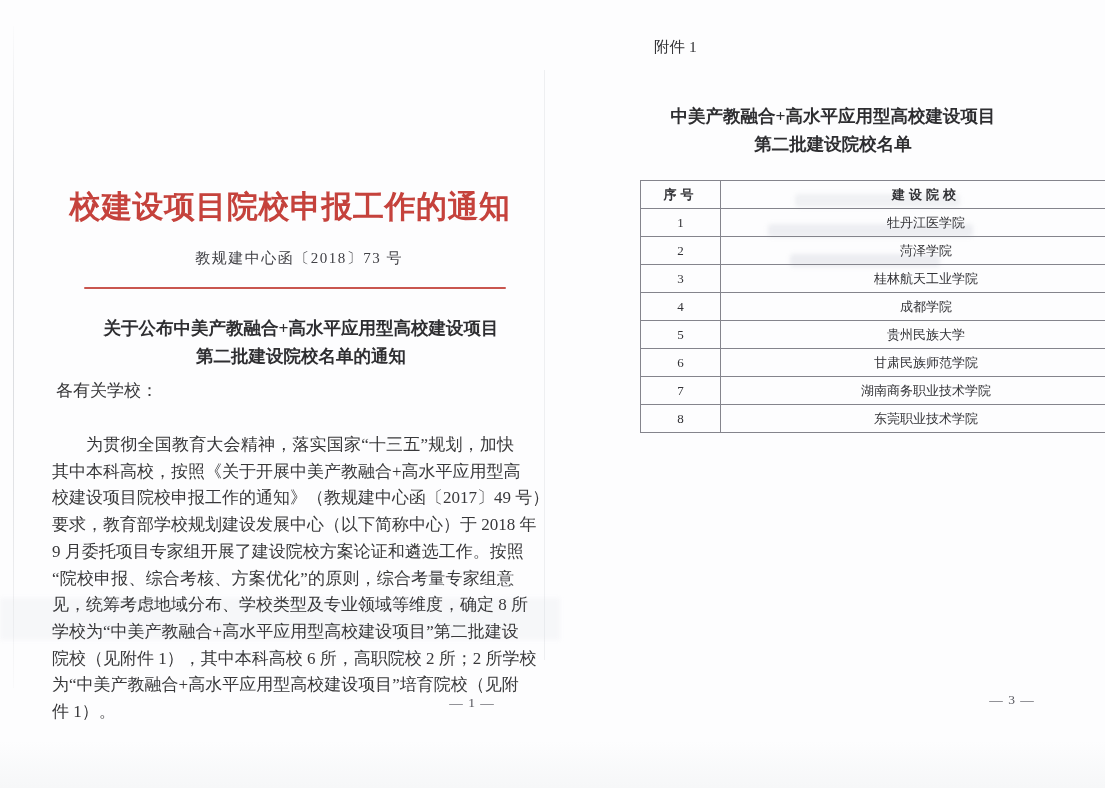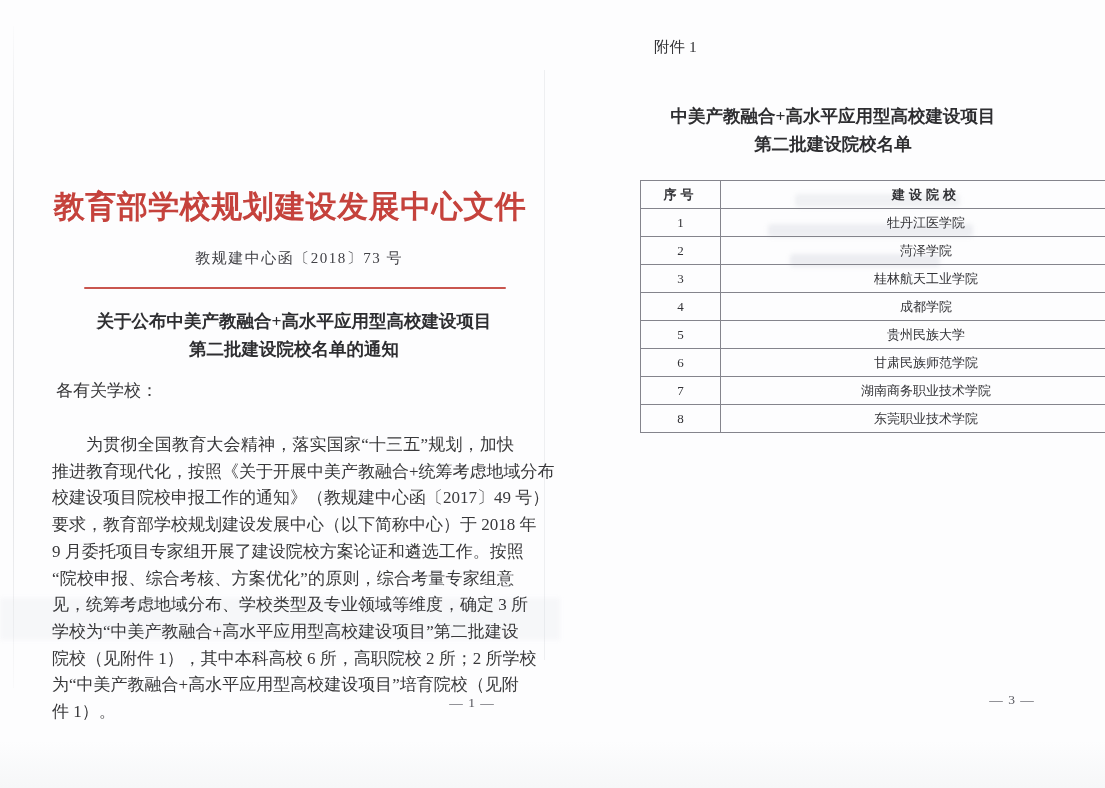--- a/index.html
+++ b/index.html
@@ -79,21 +79,21 @@
     position: absolute;
     left: 84px; top: 287px;
     width: 422px; height: 2px;
     background: var(--rule-red, #c9564f);
     border-radius: 1px;
   }
   .doc-title {
     position: absolute;
     left: 30px; top: 304px;
     width: 520px;
-    margin: 4px;
+    margin: 11px;
     text-align: center;
     font-size: 17.5px;
     font-weight: bold;
     line-height: 27.5px;
     color: #2e2e31;
   }
   .t-line { display: block; }
   .salutation {
     position: absolute;
     left: 56px; top: 379px;
@@ -173,36 +173,36 @@
 <div class="scan-root">
 
   <div class="edge-left"></div>
   <div class="fold-mid"></div>
   <div class="streak"></div>
   <div class="smudge smudge-1"></div>
   <div class="smudge smudge-2"></div>
   <div class="smudge smudge-3"></div>
 
   <section>
-    <h1 class="red-header">教育部学校规划建设发展中心文件</h1>
+    <h1 class="red-header">校建设项目院校申报工作的通知</h1>
     <div class="doc-number">教规建中心函〔2018〕73 号</div>
     <div class="red-rule"></div>
     <h2 class="doc-title">
       <span class="t-line">关于公布中美产教融合+高水平应用型高校建设项目</span>
       <span class="t-line">第二批建设院校名单的通知</span>
     </h2>
     <div class="salutation">各有关学校：</div>
     <div class="doc-body">
         <div class="body-line first">为贯彻全国教育大会精神，落实国家“十三五”规划，加快</div>
-        <div class="body-line">推进教育现代化，按照《关于开展中美产教融合+统筹考虑地域分布</div>
+        <div class="body-line">其中本科高校，按照《关于开展中美产教融合+高水平应用型高</div>
         <div class="body-line">校建设项目院校申报工作的通知》（教规建中心函〔2017〕49 号）</div>
         <div class="body-line">要求，教育部学校规划建设发展中心（以下简称中心）于 2018 年</div>
         <div class="body-line">9 月委托项目专家组开展了建设院校方案论证和遴选工作。按照</div>
         <div class="body-line">“院校申报、综合考核、方案优化”的原则，综合考量专家组意</div>
-        <div class="body-line">见，统筹考虑地域分布、学校类型及专业领域等维度，确定 3 所</div>
+        <div class="body-line">见，统筹考虑地域分布、学校类型及专业领域等维度，确定 8 所</div>
         <div class="body-line">学校为“中美产教融合+高水平应用型高校建设项目”第二批建设</div>
         <div class="body-line">院校（见附件 1），其中本科高校 6 所，高职院校 2 所；2 所学校</div>
         <div class="body-line">为“中美产教融合+高水平应用型高校建设项目”培育院校（见附</div>
         <div class="body-line last">件 1）。</div>
       </div>
     <div class="page-number pn-left">— 1 —</div>
   </section>
 
   <section>
     <div class="attachment-label">附件 1</div>

